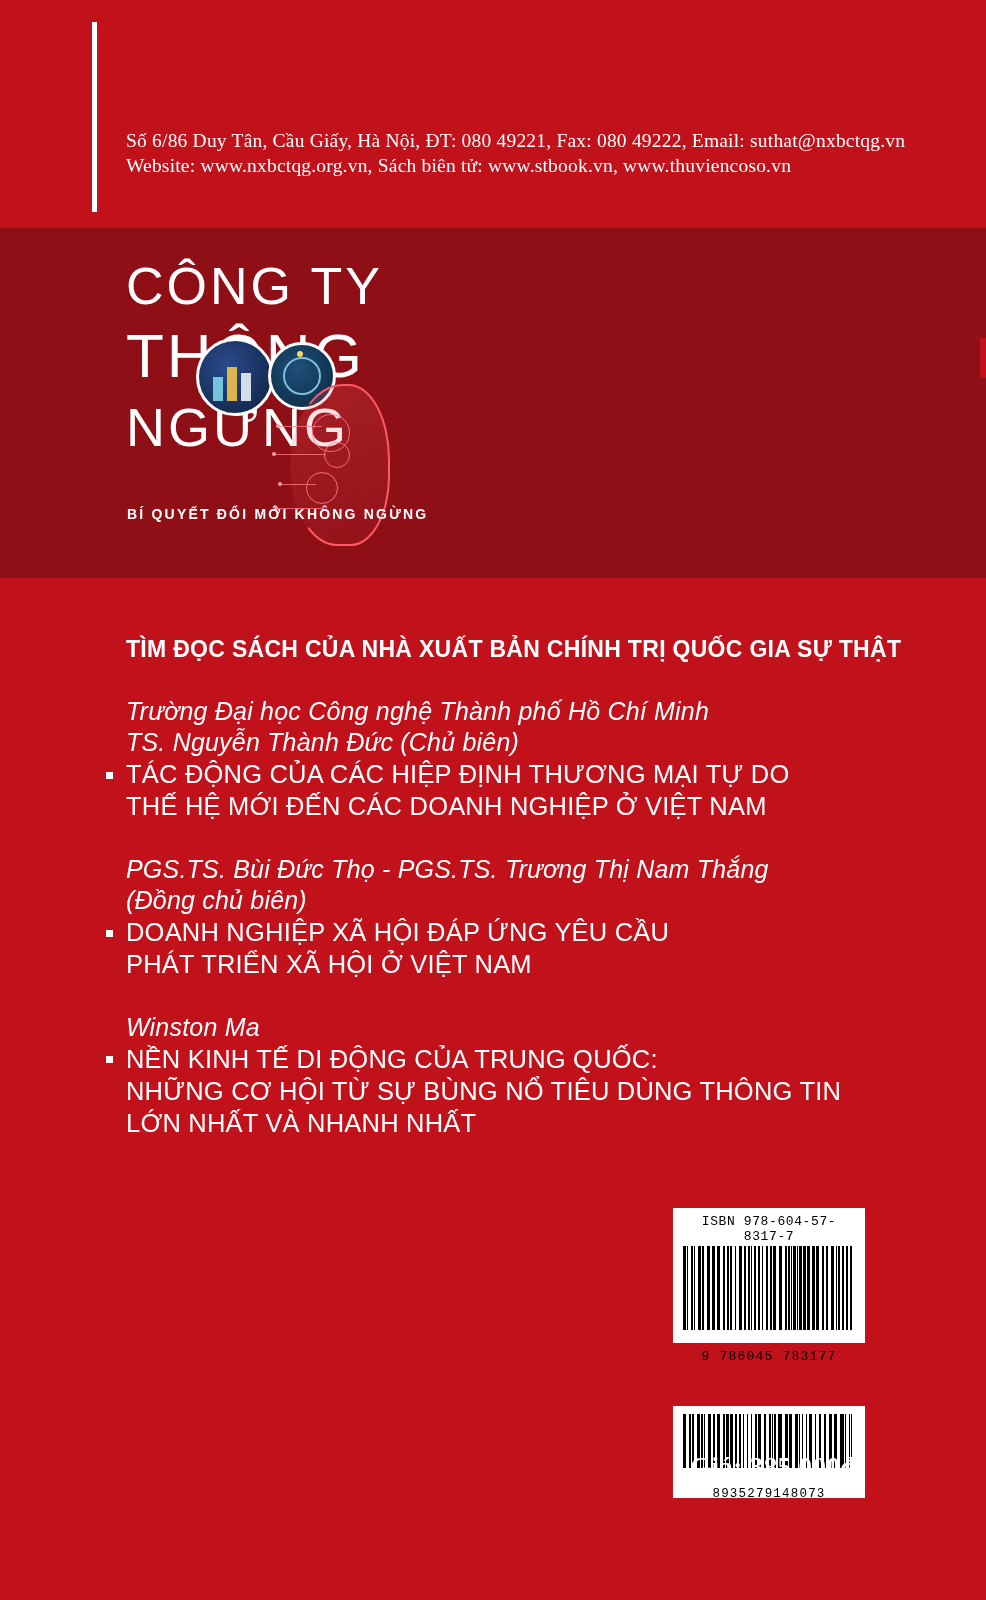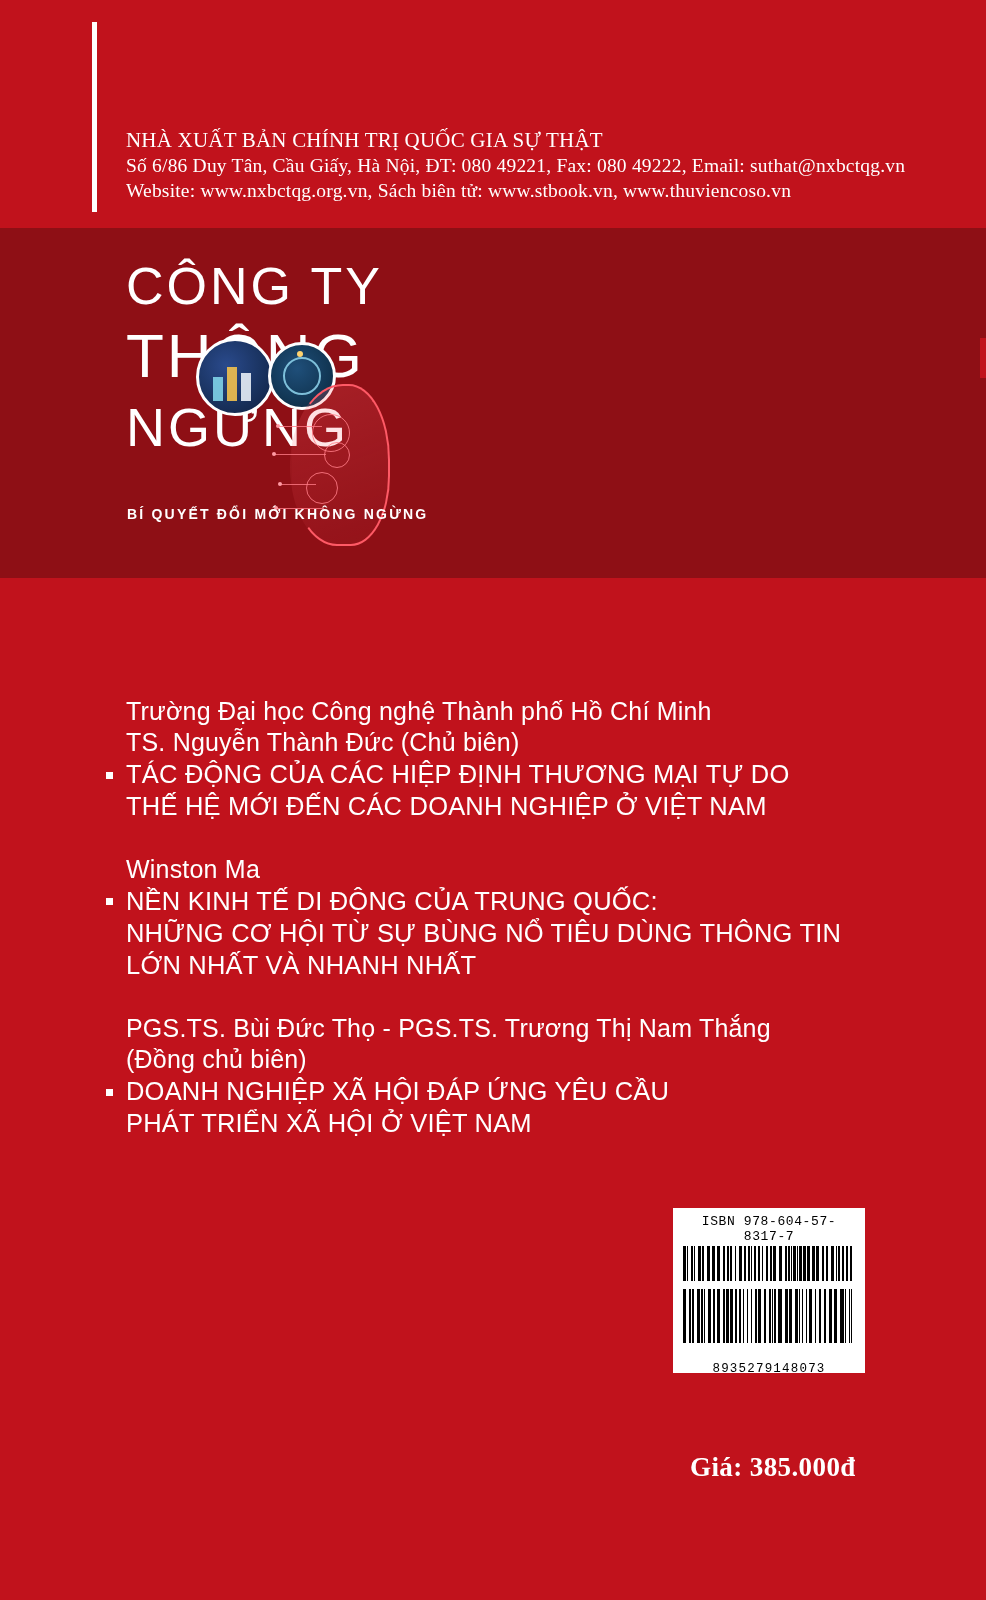--- a/index.html
+++ b/index.html
@@ -198,20 +198,21 @@
     width: 790px;
     color: #ffffff;
   }
   .promo-item { margin-bottom: 32px; position: relative; }
   .promo-author {
     margin-left: 22px;
     font-size: 25px;
     line-height: 31px;
     font-weight: 300;
     letter-spacing: .2px;
+    font-style: italic;
   }
   .promo-bullet {
     position: absolute;
     left: 2px;
     width: 7px; height: 7px;
     background: #ffffff;
   }
   .promo-title {
     margin-left: 22px;
     font-size: 25.5px;
@@ -233,21 +234,21 @@
   }
   #isbn-barcode .isbn-text {
     font-family: "Liberation Mono", monospace;
     font-size: 13px;
     letter-spacing: .6px;
     text-align: center;
     color: #000;
     margin-bottom: 2px;
   }
   #id-barcode {
-    left: 673px; top: 1281px;
+    left: 673px; top: 1406px;
     width: 192px; height: 92px;
     padding: 8px 10px 4px 10px;
   }
   .bars {
     display: flex;
     align-items: flex-end;
     height: 84px;
     gap: 0;
   }
   #id-barcode .bars { height: 54px; }
@@ -288,21 +289,20 @@
   }
 </style>
 </head>
 <body>
 
 <div class="page">
 
   <div class="pub-band">
     <div class="pub-rule"></div>
     <div class="pub-text">
-      <div class="line1">NHÀ XUẤT BẢN CHÍNH TRỊ QUỐC GIA SỰ THẬT</div>
       <div class="line2">Số 6/86 Duy Tân, Cầu Giấy, Hà Nội, ĐT: 080 49221, Fax: 080 49222, Email: suthat@nxbctqg.vn</div>
       <div class="line3">Website: www.nxbctqg.org.vn, Sách biên tử: www.stbook.vn, www.thuviencoso.vn</div>
     </div>
   </div>
 
   <div class="title-block">
     <div class="right-nick"></div>
 
     <div class="bk-line bk-cong-ty">CÔNG TY</div>
     <div class="bk-line bk-thong">THÔNG</div>
@@ -329,47 +329,48 @@
       <span class="ln l4"></span>
       <span class="nd" style="left:4px; top:44px;"></span>
       <span class="nd" style="left:0px; top:72px;"></span>
       <span class="nd" style="left:6px; top:102px;"></span>
       <span class="nd" style="left:2px; top:126px;"></span>
     </div>
 
     <div class="bk-tag">BÍ QUYẾT ĐỔI MỚI KHÔNG NGỪNG</div>
   </div>
 
+  <div class="promo-heading">TÌM ĐỌC SÁCH CỦA NHÀ XUẤT BẢN CHÍNH TRỊ QUỐC GIA SỰ THẬT</div>
 
   <div class="promo-list">
 
     <div class="promo-item">
       <div class="promo-author" style="white-space: pre-line;">Trường Đại học Công nghệ Thành phố Hồ Chí Minh
 TS. Nguyễn Thành Đức (Chủ biên)</div>
       <div class="promo-bullet" style="top: 76px;"></div>
       <div class="promo-title" style="white-space: pre-line;">TÁC ĐỘNG CỦA CÁC HIỆP ĐỊNH THƯƠNG MẠI TỰ DO
 THẾ HỆ MỚI ĐẾN CÁC DOANH NGHIỆP Ở VIỆT NAM</div>
     </div>
 
     <div class="promo-item">
+      <div class="promo-author" style="white-space: pre-line;">PGS.TS. Bùi Đức Thọ - PGS.TS. Trương Thị Nam Thắng
+(Đồng chủ biên)</div>
+      <div class="promo-bullet" style="top: 76px;"></div>
+      <div class="promo-title" style="white-space: pre-line;">DOANH NGHIỆP XÃ HỘI ĐÁP ỨNG YÊU CẦU
+PHÁT TRIỂN XÃ HỘI Ở VIỆT NAM</div>
+    </div>
+
+    <div class="promo-item">
       <div class="promo-author" style="white-space: pre-line;">Winston Ma</div>
       <div class="promo-bullet" style="top: 44px;"></div>
       <div class="promo-title" style="white-space: pre-line;">NỀN KINH TẾ DI ĐỘNG CỦA TRUNG QUỐC:
 NHỮNG CƠ HỘI TỪ SỰ BÙNG NỔ TIÊU DÙNG THÔNG TIN
 LỚN NHẤT VÀ NHANH NHẤT</div>
     </div>
 
-    <div class="promo-item">
-      <div class="promo-author" style="white-space: pre-line;">PGS.TS. Bùi Đức Thọ - PGS.TS. Trương Thị Nam Thắng
-(Đồng chủ biên)</div>
-      <div class="promo-bullet" style="top: 76px;"></div>
-      <div class="promo-title" style="white-space: pre-line;">DOANH NGHIỆP XÃ HỘI ĐÁP ỨNG YÊU CẦU
-PHÁT TRIỂN XÃ HỘI Ở VIỆT NAM</div>
-    </div>
-
   </div>
 
   <div class="barcode-box" id="isbn-barcode">
     <div class="isbn-text">ISBN 978-604-57-8317-7</div>
     <div class="bars">
         <span class="bar" style="width: 3px;"></span>
         <span class="bar sp" style="width: 1px;"></span>
         <span class="bar" style="width: 1px;"></span>
         <span class="bar sp" style="width: 3px;"></span>
         <span class="bar" style="width: 2px;"></span>

